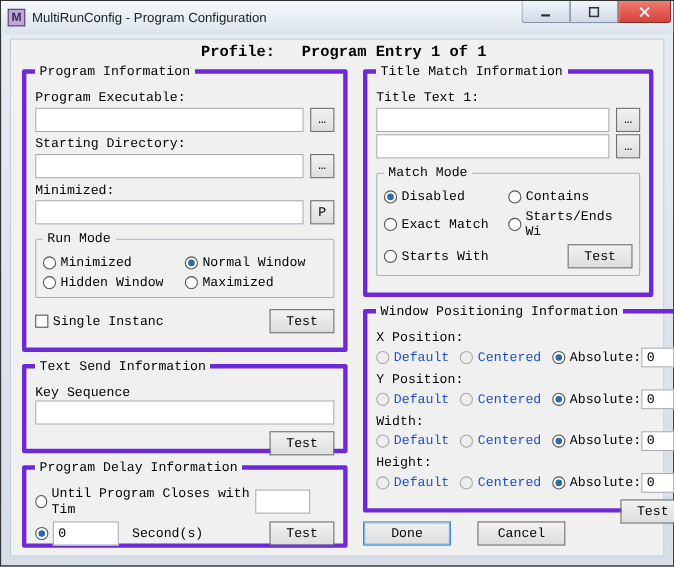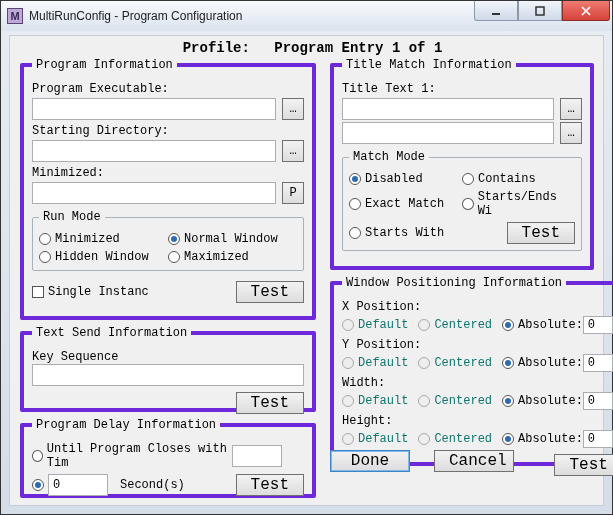--- a/index.html
+++ b/index.html
@@ -33,40 +33,40 @@
   .fs-textsend { height: 86px; margin-top: 6px; }
   .fs-delay { height: 80px; margin-top: 6px; }
   .fs-title { height: 212px; }
   .fs-pos { height: 190px; margin-top: 6px; }
 
   .lbl { display: block; margin-top: 4px; }
   .row { display: flex; align-items: center; margin-top: 2px; }
   .row .inpt { flex: 1; }
   input[type=text] { height: 22px; border: 1px solid #abadb3; background: #fff; padding: 0 4px; font-family: inherit; font-size: 12px; width: 100%; }
   .sqbtn { width: 22px; height: 22px; margin-left: 6px; border: 1px solid #707070; background: linear-gradient(#f2f2f2,#ddd); font-family: inherit; font-size: 12px; cursor: default; display: flex; align-items: center; justify-content: center; }
-  .btn { height: 22px; padding: 0 14px; border: 1px solid #707070; background: linear-gradient(#f2f2f2,#ddd); font-family: inherit; font-size: 16px; cursor: default; }
+  .btn { height: 22px; padding: 0 14px; border: 1px solid #707070; background: linear-gradient(#f2f2f2,#ddd); font-family: inherit; font-size: 12px; cursor: default; }
   .btn.primary { border: 1px solid #3c85c6; box-shadow: inset 0 0 0 1px #7fb7e6; }
 
   .sub-fs { border: 1px solid #a9b1bb; margin-top: 6px; padding: 4px 6px 6px 6px; }
 
   .radio-row { display: flex; align-items: center; margin-top: 4px; }
   .radio-row .rcell { flex: 1; display: flex; align-items: center; }
   .radio { width: 12px; height: 12px; border-radius: 50%; border: 1px solid #555; margin-right: 4px; display: inline-flex; align-items: center; justify-content: center; background: #fff; }
   .radio.sel::after { content: ""; width: 6px; height: 6px; border-radius: 50%; background: #2a6bb3; }
   .radio.dis { border-color: #aaa; background: #eee; }
   .check { width: 12px; height: 12px; border: 1px solid #555; margin-right: 4px; background: #fff; display: inline-block; }
 
   .right-align { display: flex; justify-content: flex-end; margin-top: 6px; }
 
   .pos-row { display: flex; align-items: center; margin-top: 2px; }
   .pos-row .rcell { display: flex; align-items: center; margin-right: 10px; }
   .pos-row .abs input { width: 30px; height: 18px; }
-  .dim-text { color: #0f766e; }
-
-  .footer { position: absolute; left: 320px; top: 414px; display: flex; gap: 24px; align-items: flex-end; }
+  .dim-text { color: #1d4ed8; }
+
+  .footer { position: absolute; left: 320px; top: 438px; display: flex; gap: 24px; align-items: flex-end; }
   .footer .btn { width: 80px; }
 </style>
 </head>
 <body>
 
 <div class="window">
   <div class="titlebar">
     <div class="appicon">M</div>
     <div class="title">MultiRunConfig - Program Configuration</div>
     <div class="winbtns">

